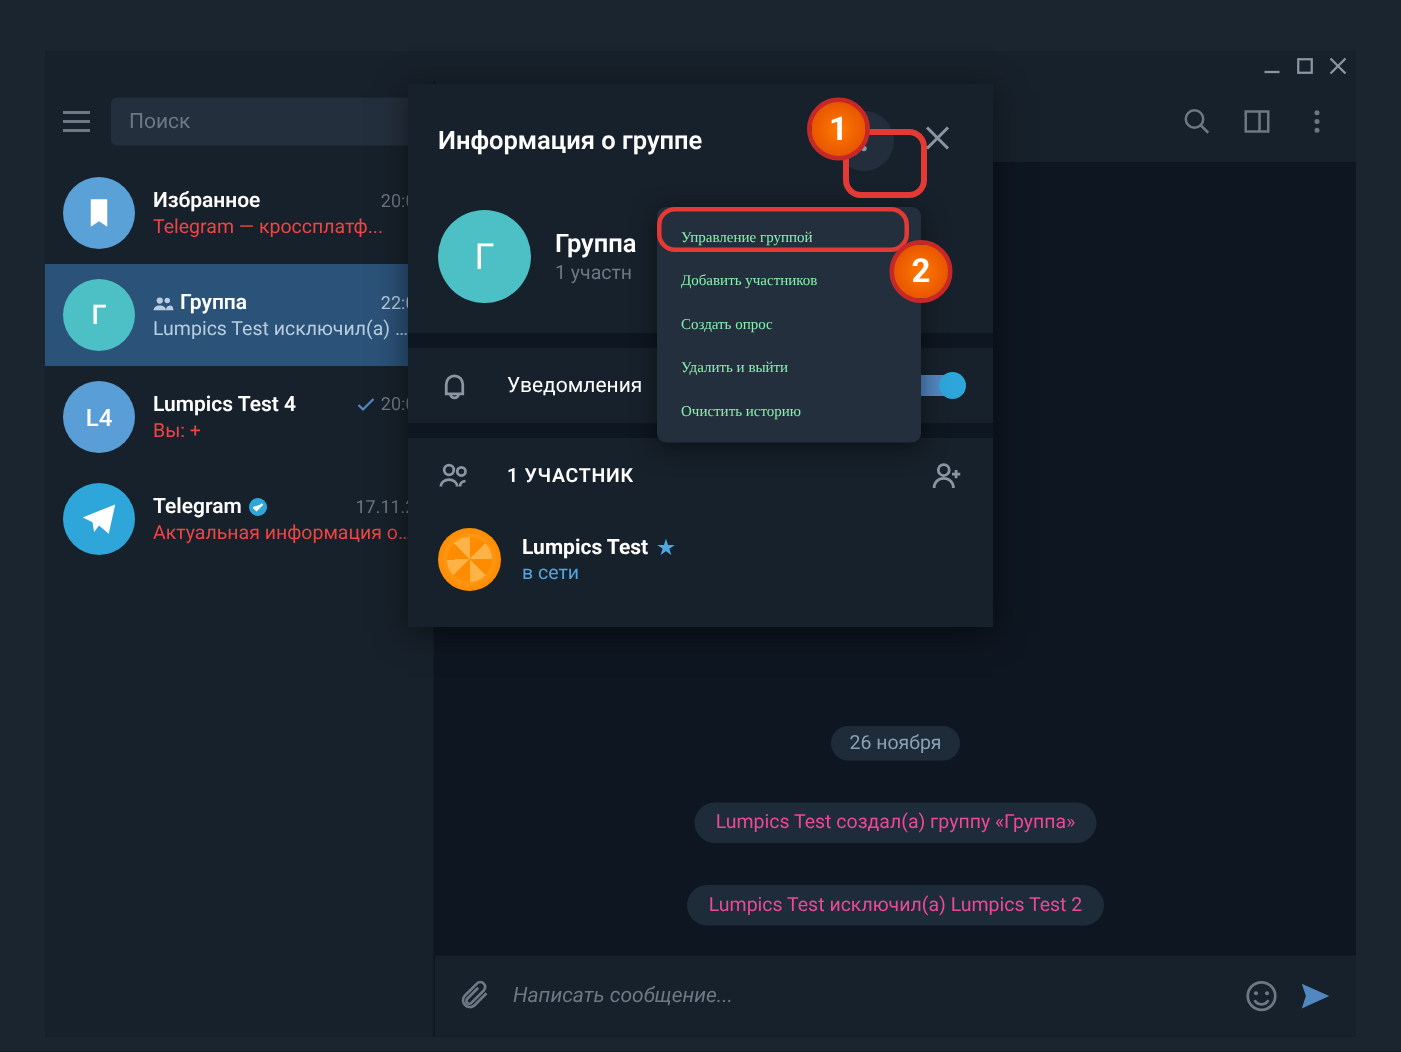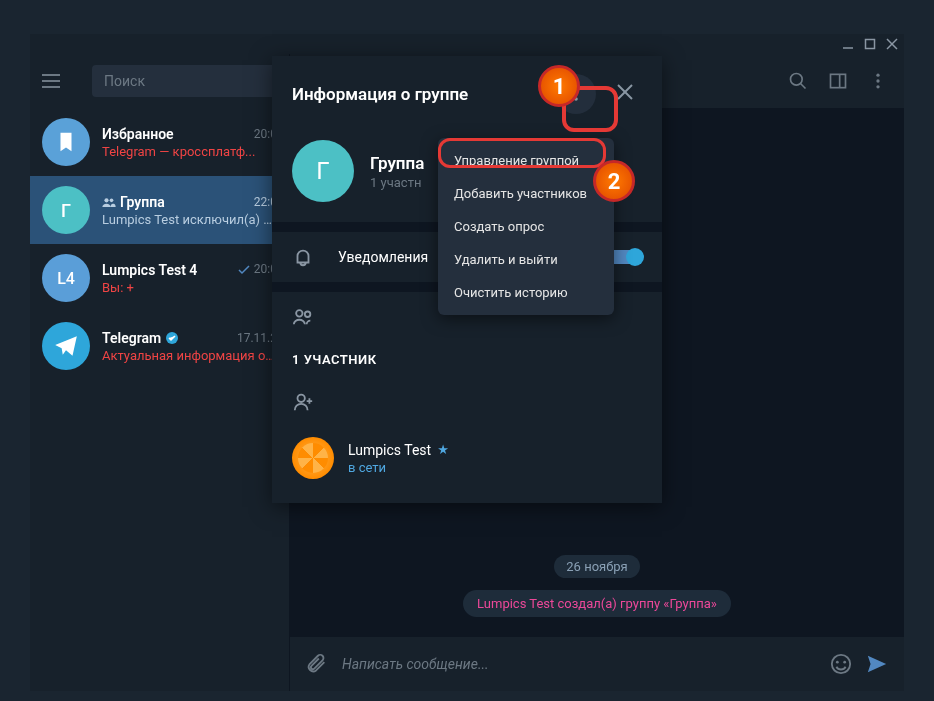--- a/index.html
+++ b/index.html
@@ -2,21 +2,21 @@
 <html><head>
 <meta charset="utf-8">
 <style>
 * { margin: 0; padding: 0; box-sizing: border-box; font-family: -apple-system, BlinkMacSystemFont, "Segoe UI", Roboto, sans-serif; }
 body { background: #1a2530; width: 934px; height: 701px; overflow: hidden; position: relative; }
 .outer-frame { position: absolute; top: 34px; left: 30px; right: 30px; bottom: 10px; background: #17212b; display: flex; flex-direction: column; }
 .titlebar { height: 20px; background: #17212b; display: flex; justify-content: flex-end; align-items: center; padding: 0 6px; gap: 10px; }
 .titlebar svg { width: 12px; height: 12px; }
 .app { flex: 1; display: flex; min-height: 0; }
 .sidebar { width: 260px; background: #17212b; display: flex; flex-direction: column; border-right: 1px solid #0e1621; }
-.sidebar-top { display: flex; align-items: center; padding: 8px 12px; gap: 32px; height: 54px; }
+.sidebar-top { display: flex; align-items: center; padding: 8px 12px; gap: 14px; height: 54px; }
 .hamburger { display: flex; flex-direction: column; gap: 4px; cursor: pointer; }
 .hamburger span { width: 18px; height: 2px; background: #6c7883; }
 .search-box { flex: 1; background: #242f3d; border-radius: 4px; padding: 8px 12px; color: #6c7883; font-size: 14px; }
 .chat-list { flex: 1; overflow: hidden; }
 .chat-item { display: flex; align-items: center; padding: 10px 12px; gap: 12px; cursor: pointer; position: relative; }
 .chat-item.active { background: #2b5278; }
 .avatar { width: 48px; height: 48px; border-radius: 50%; display: flex; align-items: center; justify-content: center; color: #fff; font-size: 18px; font-weight: 500; flex-shrink: 0; }
 .avatar.saved { background: #5aa1d8; }
 .avatar.saved svg { width: 22px; height: 22px; }
 .avatar.group { background: #4cc0c5; }
@@ -32,21 +32,21 @@
 .chat-preview { color: #ef4444; font-size: 13px; white-space: nowrap; overflow: hidden; text-overflow: ellipsis; margin-top: 2px; }
 .chat-item.active .chat-time, .chat-item.active .chat-preview { color: #b8cde0; }
 .group-icon { width: 14px; height: 10px; }
 .verified { width: 14px; height: 14px; }
 .check { color: #6c7883; width: 14px; height: 14px; }
 .main { flex: 1; display: flex; flex-direction: column; background: #0e1621; position: relative; }
 .header { height: 54px; background: #17212b; display: flex; align-items: center; padding: 0 16px; justify-content: space-between; }
 .header-title { color: #fff; font-size: 14px; font-weight: 600; }
 .header-icons { display: flex; gap: 20px; align-items: center; }
 .header-icons svg { width: 20px; height: 20px; cursor: pointer; }
-.messages { flex: 1; display: flex; flex-direction: column; justify-content: flex-end; align-items: center; padding: 20px; gap: 12px; }
+.messages { flex: 1; display: flex; flex-direction: column; justify-content: flex-end; align-items: center; padding: 20px; gap: 28px; }
 .date-badge { background: #1e2c3a; color: #8aa0b5; padding: 4px 12px; border-radius: 12px; font-size: 13px; }
 .sys-msg { background: #1e2c3a; color: #ec4899; padding: 6px 14px; border-radius: 14px; font-size: 13px; }
 .composer { height: 54px; background: #17212b; display: flex; align-items: center; padding: 0 16px; gap: 14px; }
 .composer svg { width: 22px; height: 22px; cursor: pointer; }
 .composer-input { flex: 1; color: #6c7883; font-size: 14px; font-style: italic; }
 .panel { position: absolute; top: 56px; left: 272px; width: 390px; background: #17212b; box-shadow: 0 4px 20px rgba(0,0,0,0.5); z-index: 10; }
 .panel-header { display: flex; align-items: center; padding: 18px 20px; gap: 12px; }
 .panel-title { flex: 1; color: #fff; font-size: 17px; font-weight: 600; }
 .panel-more { width: 40px; height: 40px; border-radius: 50%; background: #232e3c; display: flex; align-items: center; justify-content: center; cursor: pointer; position: relative; }
 .panel-more svg { width: 16px; height: 16px; }
@@ -55,29 +55,29 @@
 .panel-group { display: flex; align-items: center; padding: 8px 20px 20px; gap: 16px; }
 .panel-avatar { width: 62px; height: 62px; border-radius: 50%; background: #4cc0c5; display: flex; align-items: center; justify-content: center; color: #fff; font-size: 24px; }
 .panel-group-name { color: #fff; font-size: 17px; font-weight: 600; }
 .panel-group-sub { color: #6c7883; font-size: 13px; margin-top: 2px; }
 .panel-divider { height: 10px; background: #0e1621; }
 .panel-row { display: flex; align-items: center; padding: 14px 20px; gap: 24px; }
 .panel-row-icon { width: 22px; height: 22px; }
 .panel-row-label { flex: 1; color: #fff; font-size: 14px; }
 .toggle { width: 36px; height: 14px; background: #5288c1; border-radius: 7px; position: relative; cursor: pointer; }
 .toggle::after { content: ""; position: absolute; width: 18px; height: 18px; background: #2ea6da; border-radius: 50%; top: -2px; right: -2px; }
-.panel-members { display: flex; padding: 14px 20px; gap: 24px; flex-direction: column; }
+.panel-members { display: flex; align-items: center; padding: 14px 20px; gap: 24px; }
 .panel-members-label { flex: 1; color: #fff; font-size: 13px; font-weight: 600; letter-spacing: 0.5px; }
 .member { display: flex; align-items: center; padding: 10px 20px 24px; gap: 14px; }
 .member-avatar { width: 42px; height: 42px; border-radius: 50%; }
-.member-name { color: #fff; font-size: 14px; font-weight: 400; display: flex; align-items: center; gap: 6px; }
+.member-name { color: #fff; font-size: 14px; font-weight: 700; display: flex; align-items: center; gap: 6px; }
 .member-status { color: #4fa7e0; font-size: 13px; margin-top: 2px; }
 .star { color: #4fa7e0; font-size: 13px; }
 .dropdown { position: absolute; top: 82px; right: 48px; width: 176px; background: #242f3d; border-radius: 6px; box-shadow: 0 4px 16px rgba(0,0,0,0.5); z-index: 30; padding: 6px 0; }
-.dropdown-item { padding: 9px 16px; color: #e5e5e5; font-size: 13px; cursor: pointer; }
+.dropdown-item { padding: 9px 16px; color: #86efac; font-size: 10px; cursor: pointer; font-family: Liberation Serif, serif; }
 .callout { position: absolute; z-index: 50; border-radius: 50%; display: flex; align-items: center; justify-content: center; }
 .callout-1 { top: 65px; left: 538px; width: 42px; height: 42px; background: radial-gradient(circle, #ff7a00 0%, #e55100 80%); border: 3px solid #c62828; color: #fff; font-size: 22px; font-weight: 700; }
 .callout-2 { top: 160px; left: 593px; width: 42px; height: 42px; background: radial-gradient(circle, #ff7a00 0%, #e55100 80%); border: 3px solid #c62828; color: #fff; font-size: 22px; font-weight: 700; }
 .hl-more { position: absolute; top: 86px; left: 562px; width: 56px; height: 46px; border: 4px solid #e53935; border-radius: 12px; z-index: 40; pointer-events: none; }
 .hl-item { position: absolute; top: 138px; left: 438px; width: 168px; height: 30px; border: 3px solid #e53935; border-radius: 12px; z-index: 40; pointer-events: none; }
 </style>
 </head>
 <body>
 
 <div class="outer-frame">
@@ -184,20 +184,21 @@
           <svg viewBox="0 0 24 24">
               <circle cx="12" cy="5" r="2" fill="#6c7883"></circle>
               <circle cx="12" cy="12" r="2" fill="#6c7883"></circle>
               <circle cx="12" cy="19" r="2" fill="#6c7883"></circle>
             </svg>
         </div>
       </div>
       <div class="messages">
         <div class="date-badge">26 ноября</div>
         <div class="sys-msg">Lumpics Test создал(а) группу «Группа»</div>
+        <div class="sys-msg">Lumpics Test исключил(а) Lumpics Test 2</div>
       </div>
       <div class="composer">
         <svg viewBox="0 0 24 24">
             <path fill="none" stroke="#6c7883" stroke-width="2" d="M20 10l-9 9a5 5 0 01-7-7l9-9a3.5 3.5 0 015 5l-9 9a2 2 0 01-3-3l8-8"></path>
           </svg>
         <div class="composer-input">Написать сообщение...</div>
         <svg viewBox="0 0 24 24">
             <circle cx="12" cy="12" r="10" fill="none" stroke="#6c7883" stroke-width="2"></circle>
             <circle cx="8" cy="10" r="1.5" fill="#6c7883"></circle>
             <circle cx="16" cy="10" r="1.5" fill="#6c7883"></circle>

